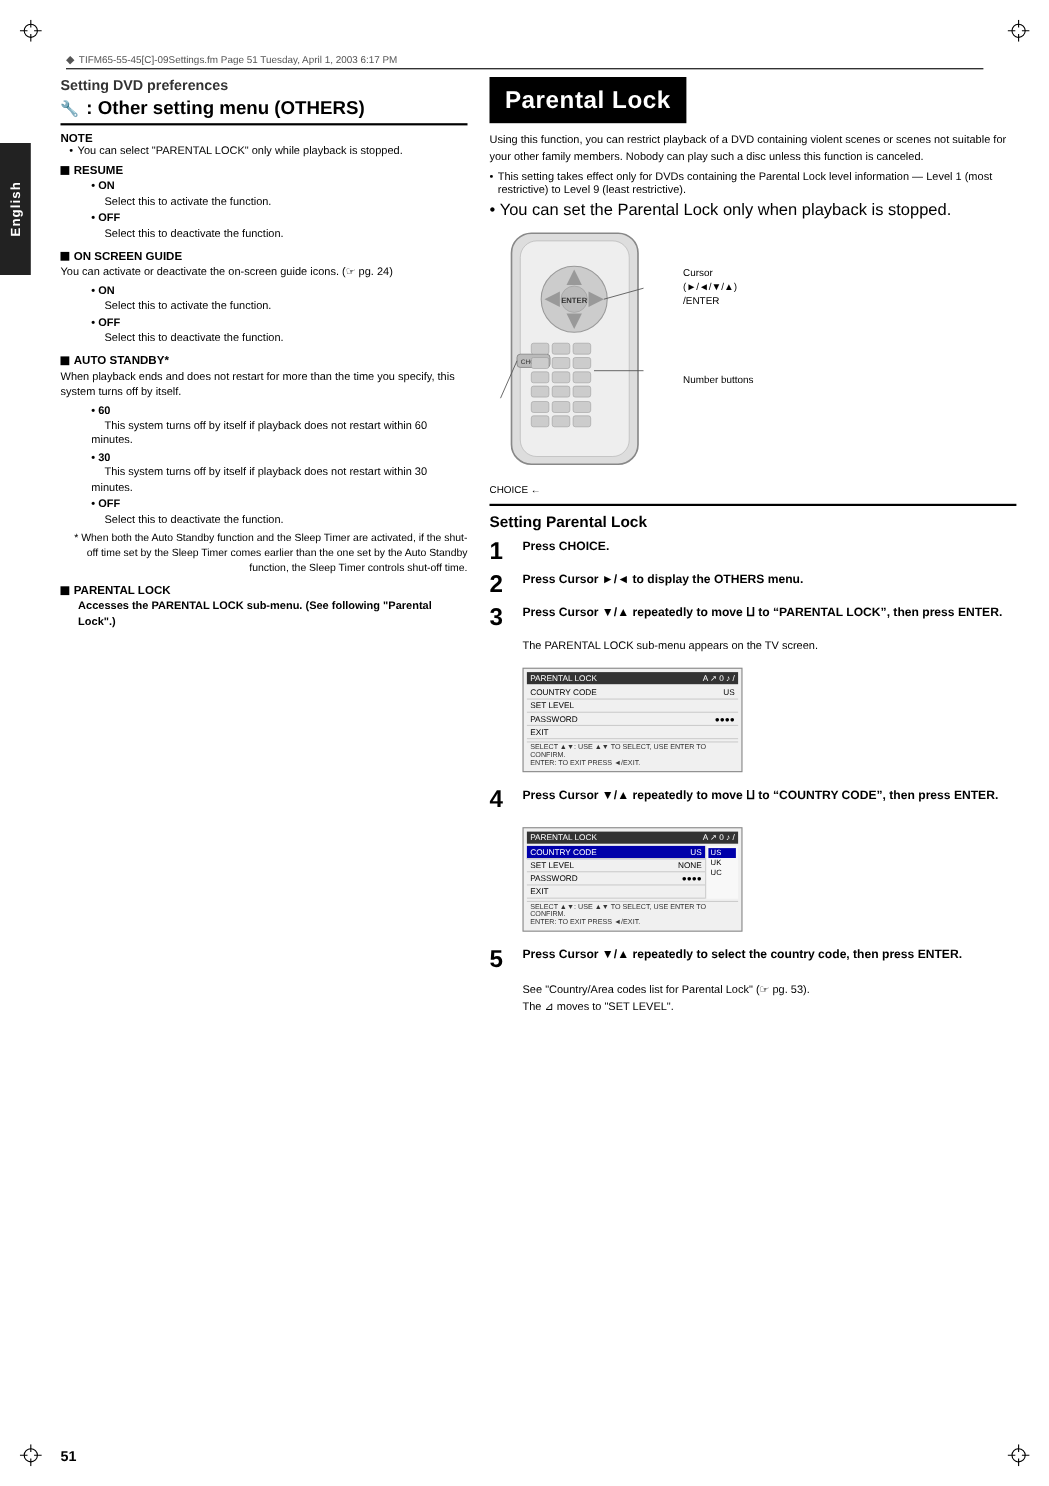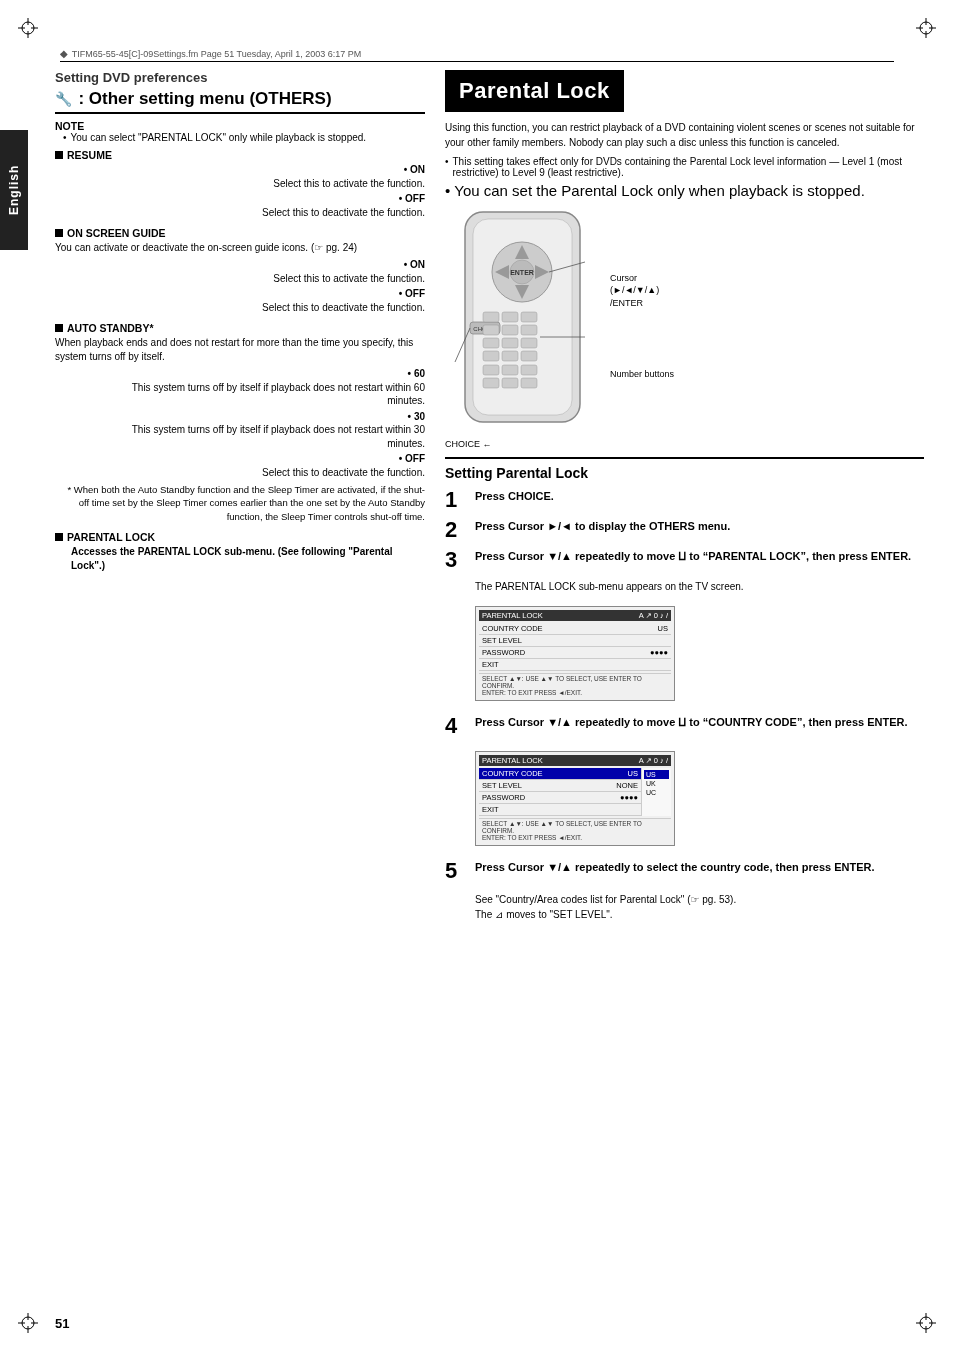--- a/index.html
+++ b/index.html
@@ -151,21 +151,20 @@
     .section-desc {
       font-size: 10px;
       margin-bottom: 3px;
       line-height: 1.4;
     }
     .option-item {
       margin-left: 28px;
       margin-bottom: 2px;
       font-size: 10px;
       line-height: 1.35;
-      text-align: right;
     }
     .option-label {
       font-weight: bold;
     }
 
     .footnote {
       font-size: 9.5px;
       line-height: 1.4;
       margin-top: 4px;
       margin-left: 8px;
@@ -267,22 +266,22 @@
     }
 
     
     .crosshair {
       stroke: #000;
       stroke-width: 1;
       fill: none;
     }
     .remote-wrapper {
       display: flex;
-      gap: 10px;
-      align-items: center;
+      gap: 21px;
+      align-items: flex-start;
       margin-bottom: 10px;
     }
   </style>
 </head>
 <body>
 
 <div class="corner-mark corner-tl">
   <svg viewBox="0 0 20 20">
       <circle class="crosshair" cx="10" cy="10" r="6"></circle>
       <line class="crosshair" x1="10" y1="0" x2="10" y2="7"></line>

